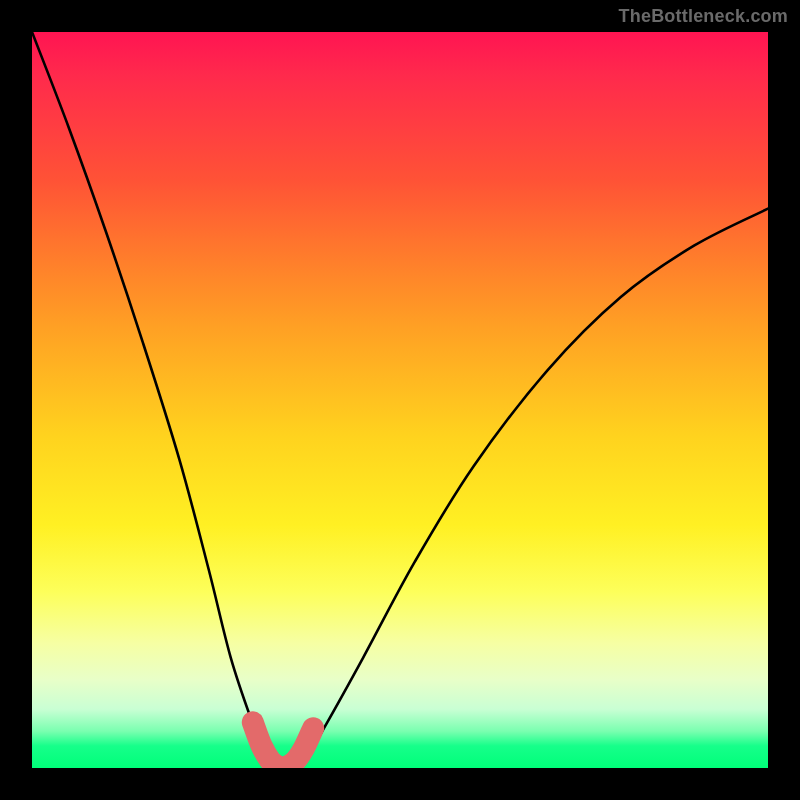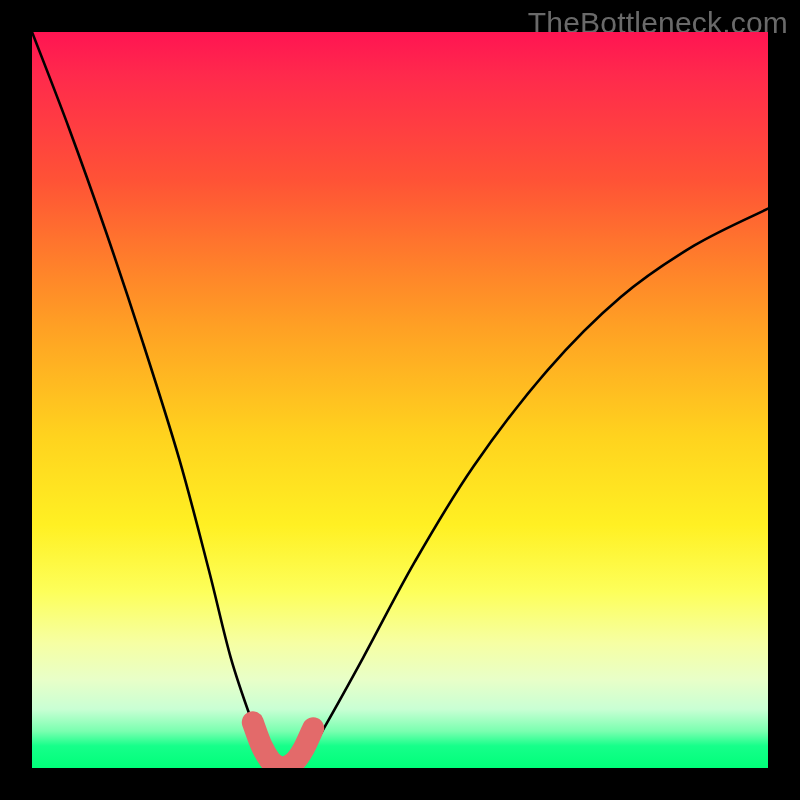--- a/index.html
+++ b/index.html
@@ -41,23 +41,23 @@
       #7affb0 95%,
       #16ff8a 97%,
       #00ff79 100%
     );
   }
   .watermark {
     position: absolute;
     top: 6px;
     right: 12px;
     color: #6a6a6a;
-    font-size: 30px;
+    font-size: 18px;
     letter-spacing: 0.2px;
-    font-weight: 400;
+    font-weight: 700;
     user-select: none;
   }
   svg.curve {
     position: absolute;
     left: 0;
     top: 0;
     width: 736px;
     height: 736px;
   }
 </style>

